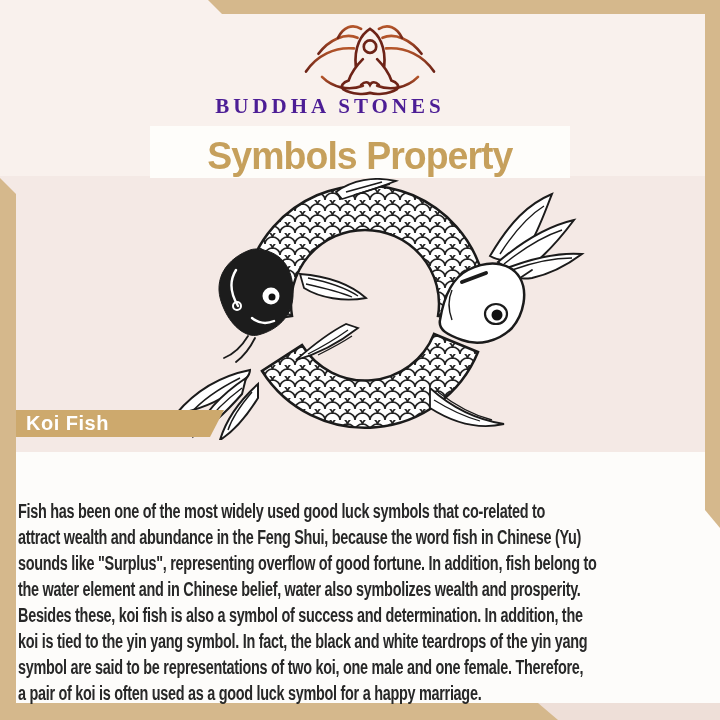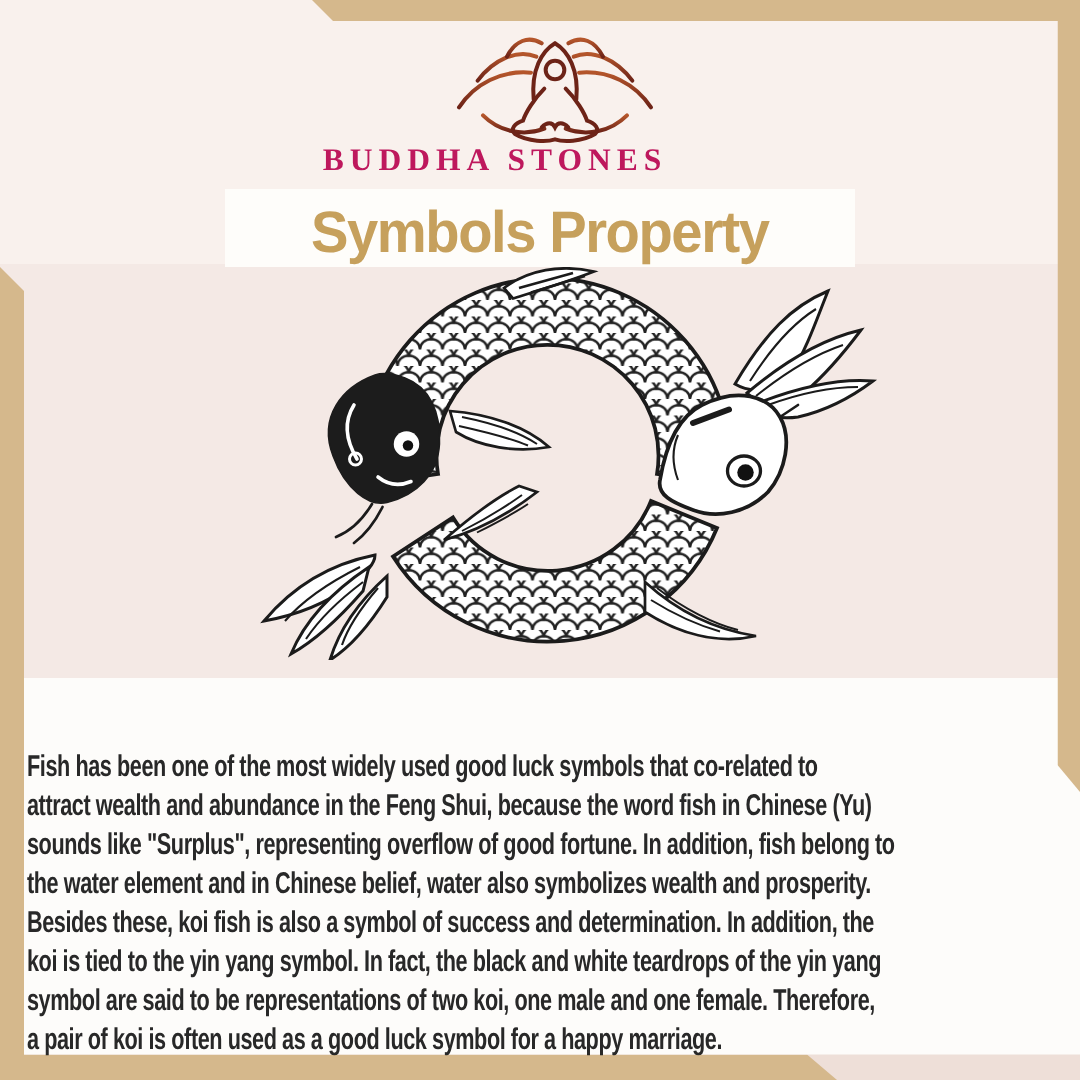--- a/index.html
+++ b/index.html
@@ -20,21 +20,21 @@
   .tan{background:#d5b88c;}
   .frame-top   {left:0;top:0;width:720px;height:14px;clip-path:polygon(208px 0,720px 0,720px 14px,222px 14px);}
   .frame-right {left:0;top:0;width:720px;height:528px;clip-path:polygon(705px 0,720px 0,720px 528px,705px 510px);}
   .frame-left  {left:0;top:0;width:16px;height:720px;clip-path:polygon(0 178px,16px 194px,16px 720px,0 720px);}
   .frame-bottom{left:0;top:703px;width:720px;height:17px;clip-path:polygon(0 0,538px 0,558px 17px,0 17px);}
 
   
   .logo{left:292px;top:20px;width:156px;height:80px;}
   .brand{left:0;top:94px;width:660px;text-align:center;
     font-family:"Liberation Serif",serif;font-size:21px;font-weight:600;
-    letter-spacing:4px;color:#be185d;}
+    letter-spacing:4px;color:#4c1d95;}
 
   
   .title-banner{left:150px;top:126px;width:420px;height:52px;background:#fefdfa;
     display:flex;align-items:flex-end;justify-content:center;}
   .title-text{font-size:39px;font-weight:bold;color:#c6a05c;letter-spacing:-1px;
     transform:scaleX(.96);white-space:nowrap;}
 
   
   .fish{left:100px;top:178px;width:520px;height:262px;}
 
@@ -158,20 +158,23 @@
     <g>
       <path d="M340,142 C344,118 352,100 368,92 C392,80 412,86 420,100 C428,114 424,136 412,150 C398,164 378,168 362,162 C348,157 338,152 340,142 Z" fill="#ffffff" stroke="#1b1b1b" stroke-width="2.5"></path>
       <ellipse cx="396" cy="136" rx="11" ry="10" fill="#fff" stroke="#1b1b1b" stroke-width="2.2"></ellipse>
       <circle cx="397" cy="137" r="5.5" fill="#111"></circle>
       <path d="M362,104 L386,95" stroke="#1b1b1b" stroke-width="4" stroke-linecap="round"></path>
       <path d="M420,100 L432,92" stroke="#1b1b1b" stroke-width="1.8" stroke-linecap="round"></path>
       <path d="M352,112 q-6,14 0,30" fill="none" stroke="#1b1b1b" stroke-width="1.4"></path>
     </g>
   </svg>
 
+  <div class="abs koi-banner">
+    <span>Koi Fish</span>
+  </div>
 
 
   <div class="abs para">
     <div>Fish has been one of the most widely used good luck symbols that co-related to</div>
     <div>attract wealth and abundance in the Feng Shui, because the word fish in Chinese (Yu)</div>
     <div>sounds like "Surplus", representing overflow of good fortune. In addition, fish belong to</div>
     <div>the water element and in Chinese belief, water also symbolizes wealth and prosperity.</div>
     <div>Besides these, koi fish is also a symbol of success and determination. In addition, the</div>
     <div>koi is tied to the yin yang symbol. In fact, the black and white teardrops of the yin yang</div>
     <div>symbol are said to be representations of two koi, one male and one female. Therefore,</div>

